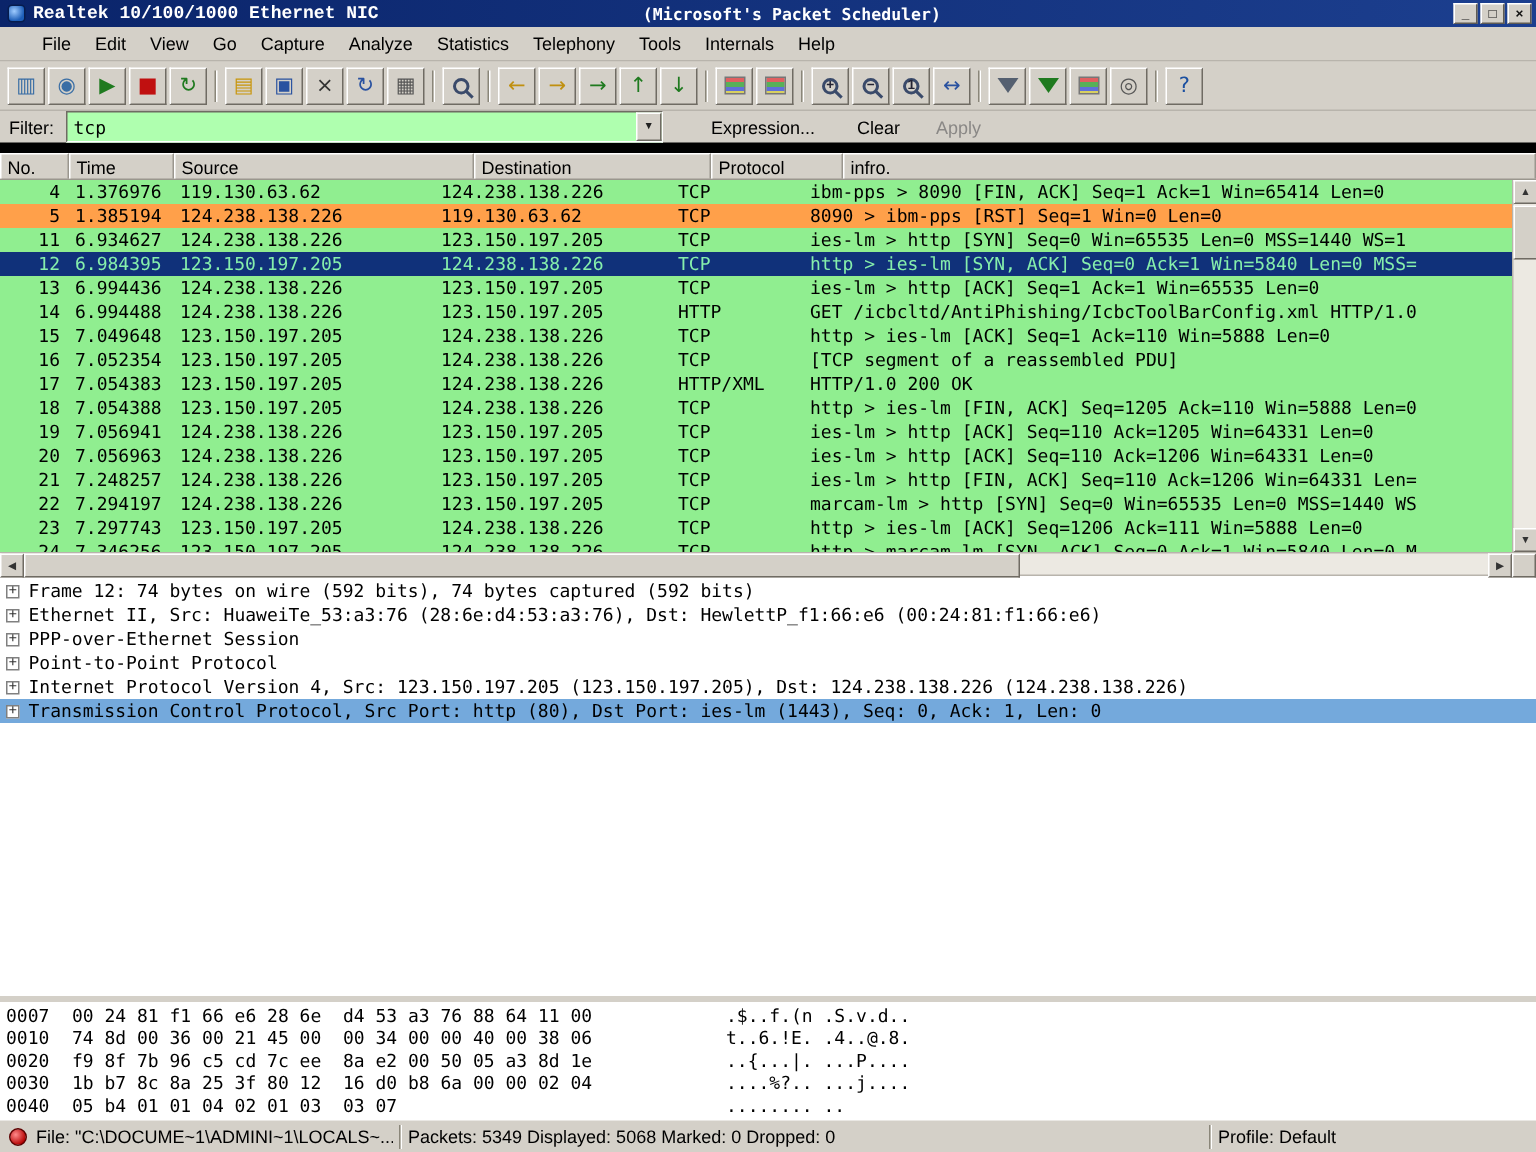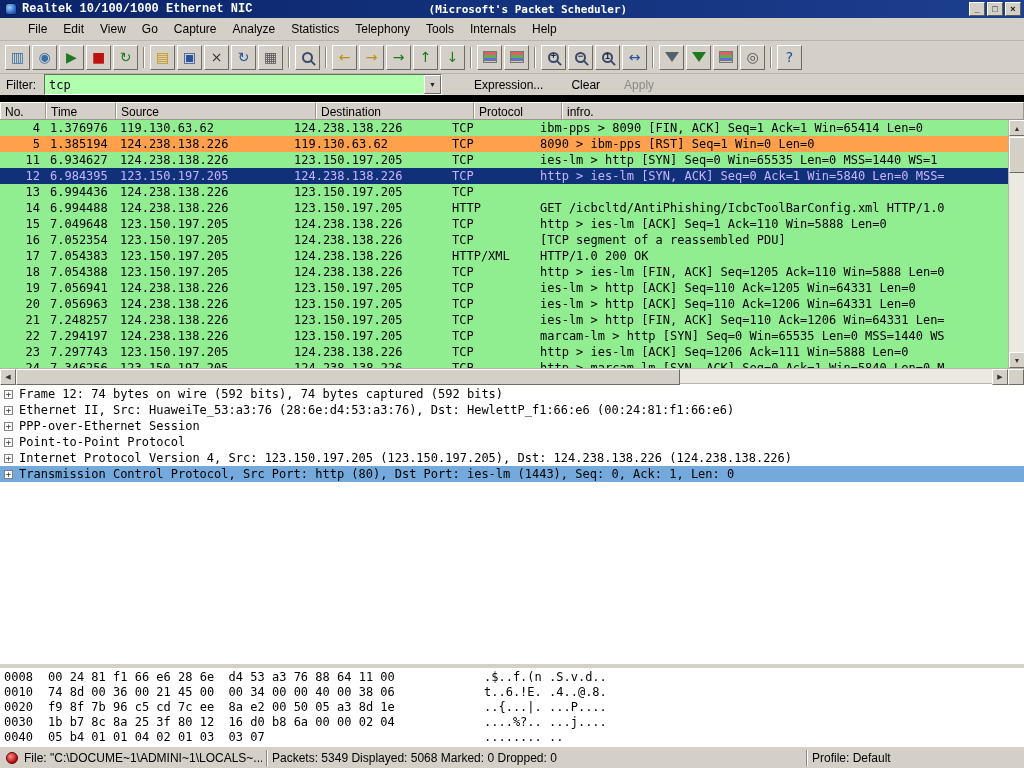--- a/index.html
+++ b/index.html
@@ -42,21 +42,21 @@
   #btn-apply{margin-left:24px;color:#8a8886}
 
   
   .plheader{height:18px;display:flex;background:#d4d0c8;border-bottom:1px solid #9a968e}
   .hcell{border-right:1px solid #9a968e;border-top:1px solid #fff;border-left:1px solid #fff;padding:2px 15px 0 4px;white-space:nowrap;overflow:hidden;font-size:12px}
   .rows-wrap{position:relative;height:248px;background:#fff;overflow:hidden}
   .rows{position:absolute;left:0;top:0;width:1008px}
   .prow{display:flex;height:16px;line-height:16px;font-family:"DejaVu Sans Mono",monospace;font-size:12px;white-space:nowrap;width:1008px}
   .prow.green{background:var(--row_green)}
   .prow.orange{background:var(--row_orange)}
-  .prow.selected{background:var(--row_selected);color:#c4b5fd}
+  .prow.selected{background:var(--row_selected);color:#86efac}
   .c{overflow:hidden;flex:0 0 auto;padding-left:4px}
   .c-no{width:46px;text-align:right;padding:0 6px 0 0}
   .c-time{width:70px}
   .c-src{width:174px}
   .c-dst{width:158px}
   .c-proto{width:88px}
   .c-info{flex:1 1 auto;padding-right:2px}
   .h-no{width:46px;text-align:left;padding-left:4px}
   .h-time{width:70px}.h-src{width:200px}.h-dst{width:158px}.h-proto{width:88px}.h-info{flex:1}
 
@@ -271,20 +271,21 @@
           <span class="c c-dst">124.238.138.226</span>
           <span class="c c-proto">TCP</span>
           <span class="c c-info">http &gt; ies-lm [SYN, ACK] Seq=0 Ack=1 Win=5840 Len=0 MSS=</span>
         </div>
         <div class="prow green">
           <span class="c c-no">13</span>
           <span class="c c-time">6.994436</span>
           <span class="c c-src">124.238.138.226</span>
           <span class="c c-dst">123.150.197.205</span>
           <span class="c c-proto">TCP</span>
+          <span class="c c-info">ies-lm &gt; http [ACK] Seq=1 Ack=1 Win=65535 Len=0</span>
         </div>
         <div class="prow green">
           <span class="c c-no">14</span>
           <span class="c c-time">6.994488</span>
           <span class="c c-src">124.238.138.226</span>
           <span class="c c-dst">123.150.197.205</span>
           <span class="c c-proto">HTTP</span>
           <span class="c c-info">GET /icbcltd/AntiPhishing/IcbcToolBarConfig.xml HTTP/1.0</span>
         </div>
         <div class="prow green">
@@ -403,21 +404,21 @@
         <span class="expander">+</span>
         <span>Internet Protocol Version 4, Src: 123.150.197.205 (123.150.197.205), Dst: 124.238.138.226 (124.238.138.226)</span>
       </div>
       <div class="dline selected">
         <span class="expander">+</span>
         <span>Transmission Control Protocol, Src Port: http (80), Dst Port: ies-lm (1443), Seq: 0, Ack: 1, Len: 0</span>
       </div>
     </div>
 
   <div class="hexpane">
-      <div class="hexrow"><span class="hx-off">0008</span><span class="hx-bytes">00 24 81 f1 66 e6 28 6e  d4 53 a3 76 88 64 11 00</span><span class="hx-ascii">.$..f.(n .S.v.d..</span></div>
+      <div class="hexrow"><span class="hx-off">0007</span><span class="hx-bytes">00 24 81 f1 66 e6 28 6e  d4 53 a3 76 88 64 11 00</span><span class="hx-ascii">.$..f.(n .S.v.d..</span></div>
       <div class="hexrow"><span class="hx-off">0010</span><span class="hx-bytes">74 8d 00 36 00 21 45 00  00 34 00 00 40 00 38 06</span><span class="hx-ascii">t..6.!E. .4..@.8.</span></div>
       <div class="hexrow"><span class="hx-off">0020</span><span class="hx-bytes">f9 8f 7b 96 c5 cd 7c ee  8a e2 00 50 05 a3 8d 1e</span><span class="hx-ascii">..{...|. ...P....</span></div>
       <div class="hexrow"><span class="hx-off">0030</span><span class="hx-bytes">1b b7 8c 8a 25 3f 80 12  16 d0 b8 6a 00 00 02 04</span><span class="hx-ascii">....%?.. ...j....</span></div>
       <div class="hexrow"><span class="hx-off">0040</span><span class="hx-bytes">05 b4 01 01 04 02 01 03  03 07</span><span class="hx-ascii">........ ..</span></div>
     </div>
 
   <div class="statusbar">
     <span class="expert-dot"></span>
     <span class="st-file">File: "C:\DOCUME~1\ADMINI~1\LOCALS~...</span>
     <span class="st-sep"></span>

